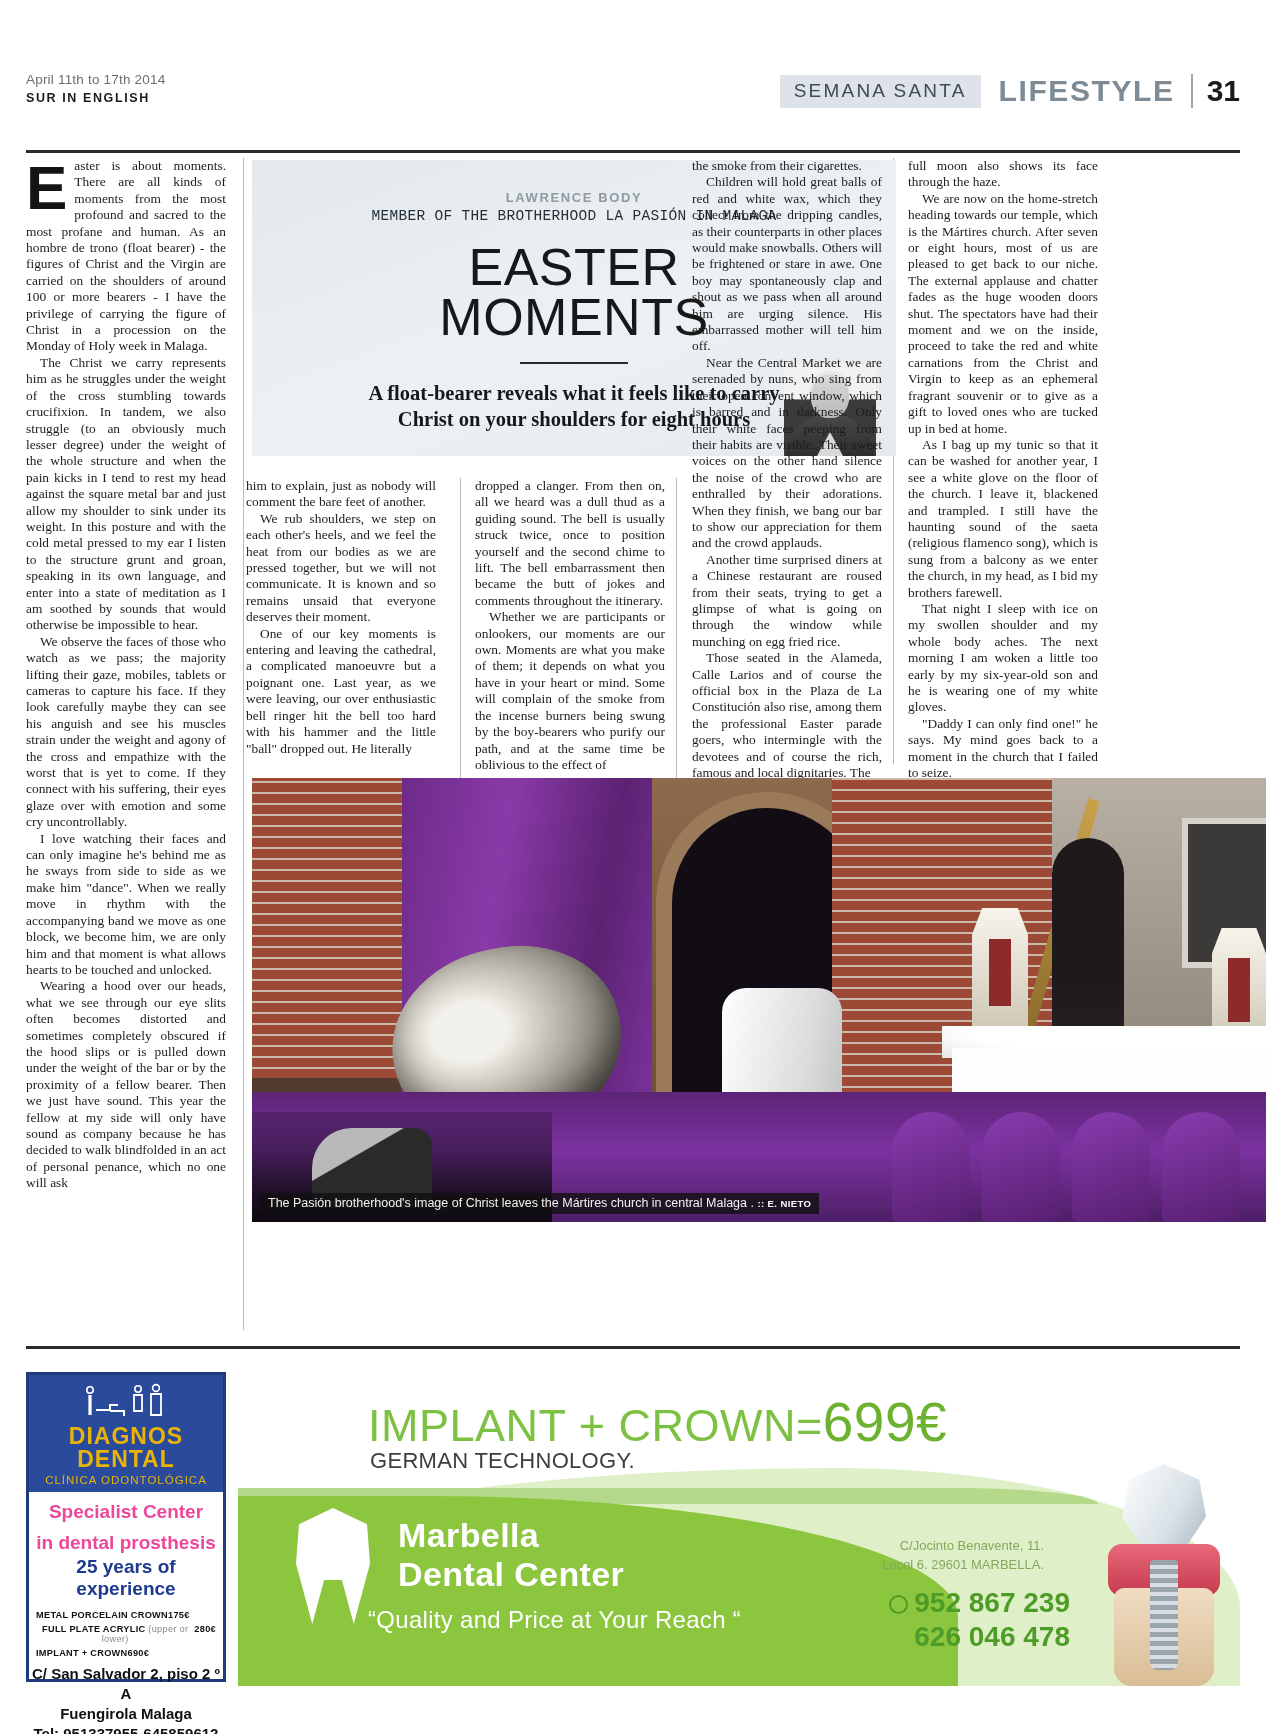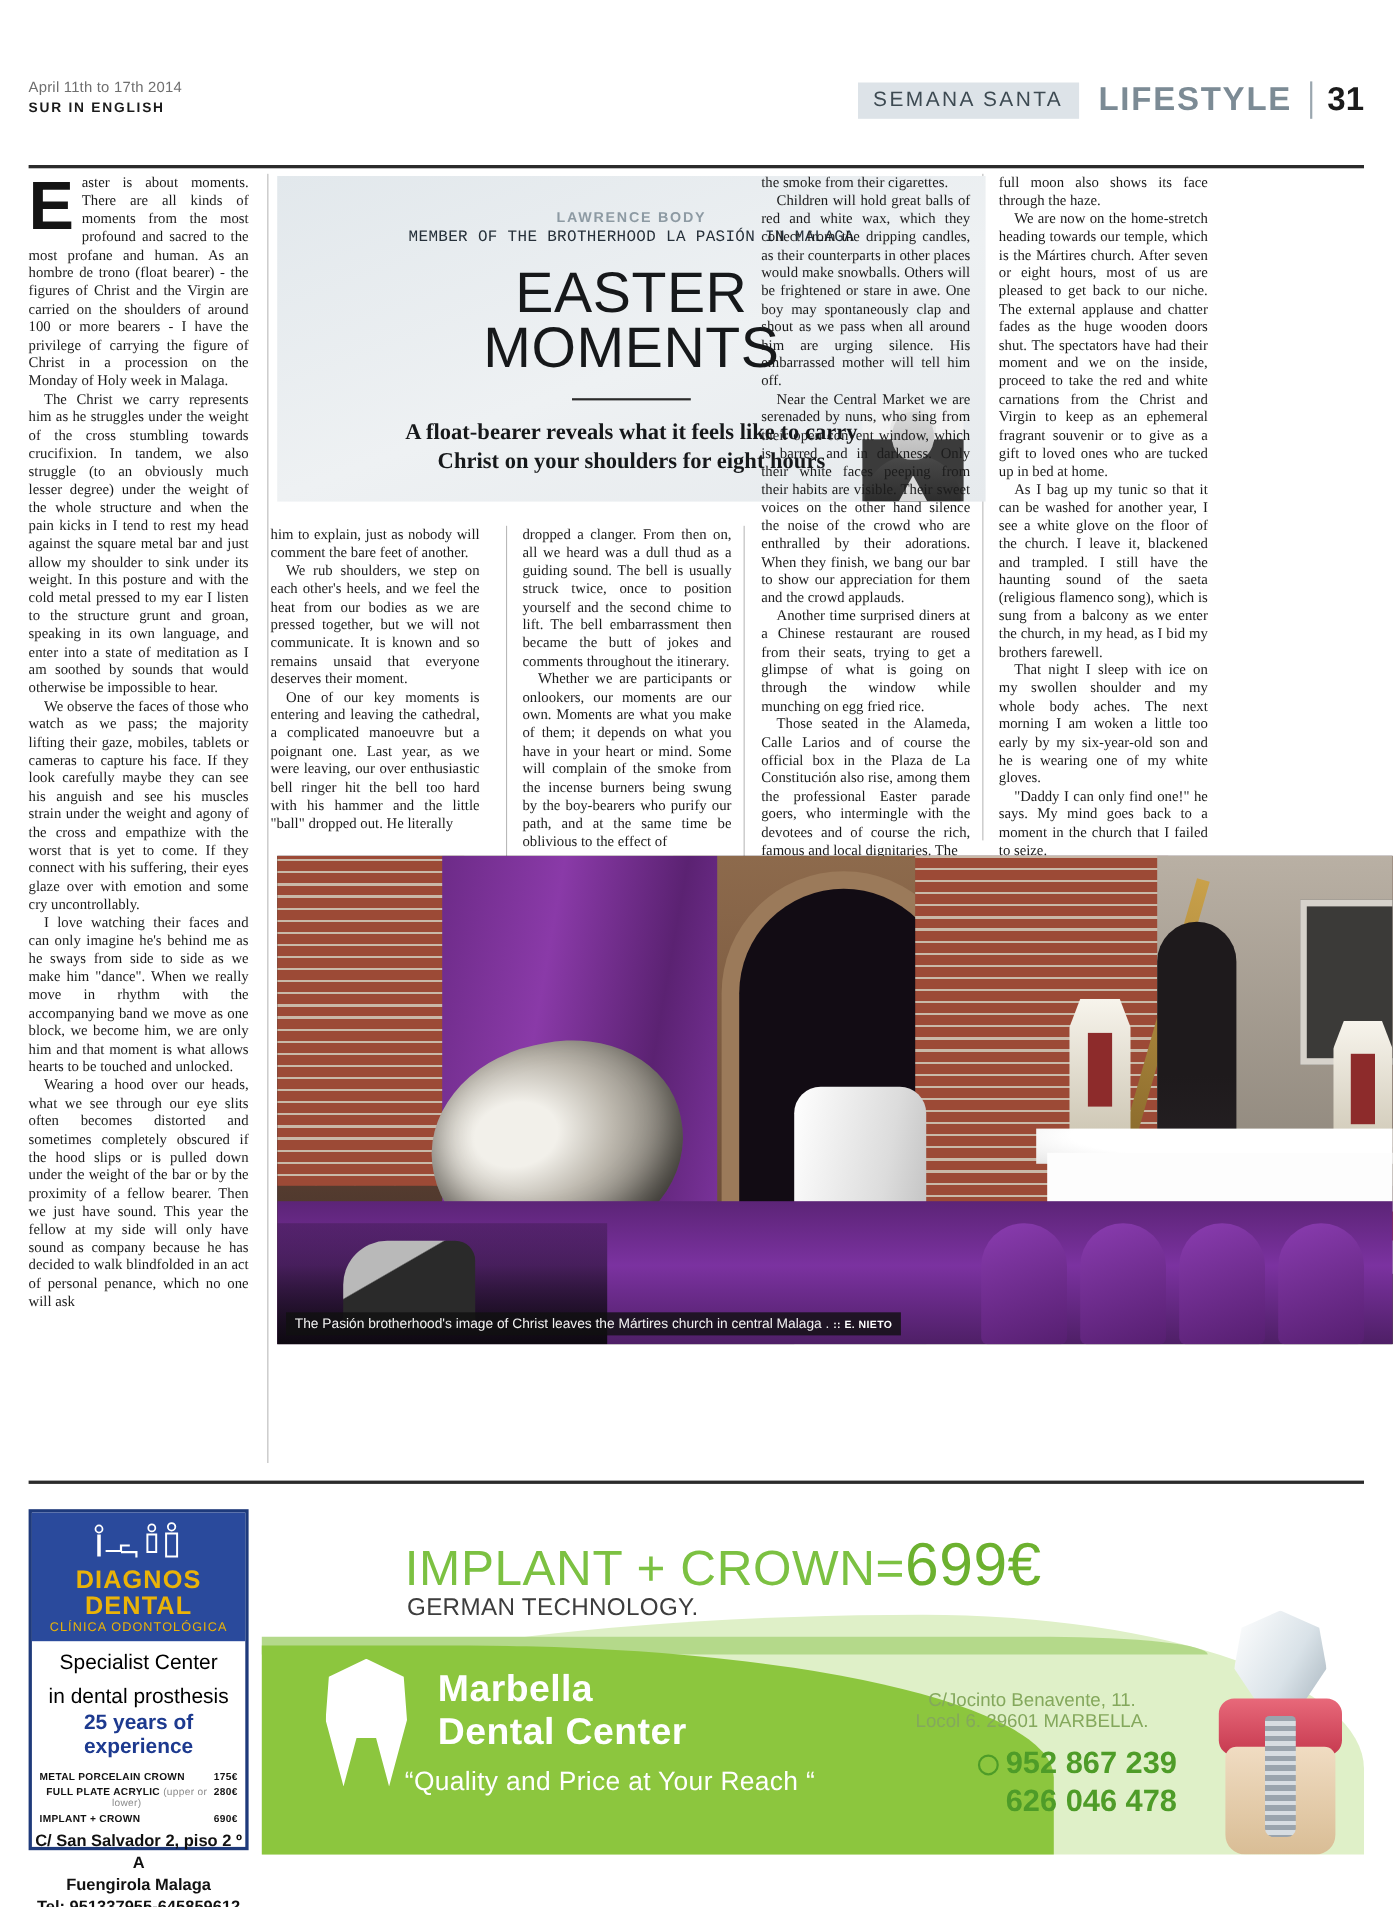--- a/index.html
+++ b/index.html
@@ -226,24 +226,24 @@
   .ad-diagnos {
     position:absolute; left:0; top:14px; width:200px; height:310px;
     border:3px solid #1e3a7b; background:#ffffff;
     font-family:"Liberation Sans", sans-serif;
     text-align:center;
   }
   .dg-head { background:#2a4a9c; color:#eab308; padding:8px 4px 6px 4px; }
   .dg-icons { height:42px; position:relative; }
   .dg-title { font-size:23px; font-weight:bold; letter-spacing:1px; line-height:1; }
   .dg-sub { font-size:11.5px; letter-spacing:1px; margin-top:3px; }
-  .dg-red { color:#000000; font-size:19px; font-weight:normal; line-height:22px; margin-top:9px; }
+  .dg-red { color:#ec4899; font-size:19px; font-weight:bold; line-height:22px; margin-top:9px; }
   .dg-blue { color:#1d3a8f; font-size:19px; font-weight:bold; line-height:22px; margin-top:2px; }
   .dg-prices { margin:10px 7px 0 7px; font-size:9.2px; font-weight:bold; color:#111; }
-  .dg-prow { display:flex; justify-content:space-between; letter-spacing:.3px; margin-bottom:4px; }
+  .dg-prow { display:flex; letter-spacing:.3px; margin-bottom:4px; }
   .dg-prow span.small { font-weight:normal; color:#8a8a8a; }
   .dg-addr { font-size:15px; font-weight:bold; color:#111; margin-top:6px; line-height:20px; }
 
   .ad-marbella {
     position:absolute; left:212px; top:10px; right:0; height:318px;
     background:#ffffff; overflow:hidden;
   }
   .mb-wave1 {
     position:absolute; left:0; top:100px; width:100%; height:230px;
     background:#dff0c8;
@@ -278,23 +278,23 @@
     position:absolute; left:130px; top:238px; color:#ffffff;
     font-family:"Liberation Sans", sans-serif;
     font-size:24px; letter-spacing:.3px;
   }
   .mb-tooth {
     position:absolute; left:58px; top:140px; width:74px; height:116px;
     background:#ffffff;
     clip-path:polygon(50% 0, 96% 14%, 100% 48%, 78% 100%, 62% 62%, 38% 62%, 22% 100%, 0 48%, 4% 14%);
   }
   .mb-addr {
-    position:absolute; right:196px; top:168px; text-align:center;
-    font-family:"Liberation Sans", sans-serif;
-    font-size:17px; color:#84a85c; line-height:19px;
+    position:absolute; right:196px; top:168px; text-align:right;
+    font-family:"Liberation Sans", sans-serif;
+    font-size:13px; color:#84a85c; line-height:19px;
   }
   .mb-phone {
     position:absolute; right:170px; top:218px; text-align:left;
     font-family:"Liberation Sans", sans-serif;
     font-size:28px; font-weight:bold; color:#4e9c28; line-height:34px;
   }
   .mb-phone .ic { display:inline-block; width:19px; height:19px;
     border:2px solid #4e9c28; border-radius:50%; margin-right:6px;
     position:relative; top:2px; }
   .mb-implant {

